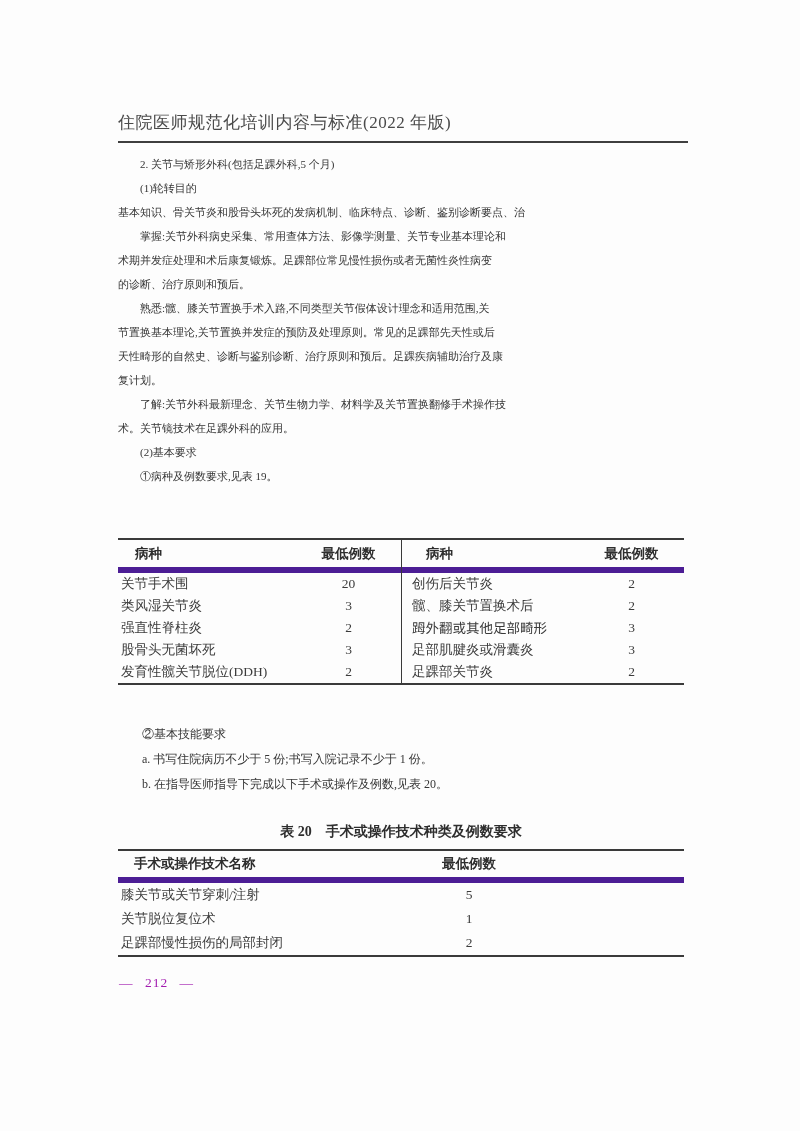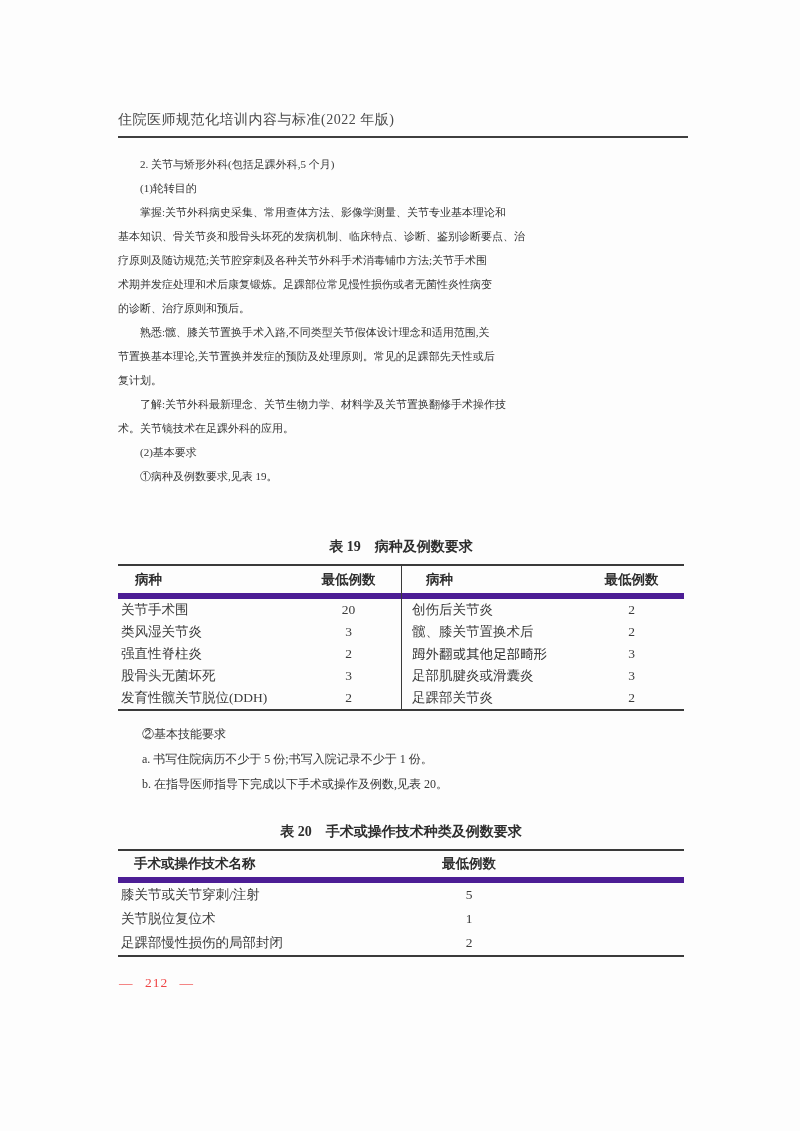--- a/index.html
+++ b/index.html
@@ -8,21 +8,21 @@
     width:800px;height:1131px;
     margin:0 auto;
     background:#fdfdfd;
     font-family:"Liberation Serif","DejaVu Serif",serif;
     color:#3b3b3b;
     overflow:hidden;
   }
   
   .running-head{
     position:absolute;left:118px;top:111px;width:570px;
-    font-size:14px;color:#4a4a4a;letter-spacing:.5px;
+    font-size:17px;color:#4a4a4a;letter-spacing:.5px;
     border-bottom:2px solid #3f3f3f;padding-bottom:7px;
   }
   
   .body-text{
     position:absolute;left:118px;top:152px;width:574px;
     font-size:11px;line-height:24px;color:#353535;
   }
   .body-text .line{height:24px;white-space:nowrap;}
   .ind{text-indent:2em;}
   
@@ -57,51 +57,48 @@
   .tbl20 .spacer{width:130px;}
   
   .skills{
     position:absolute;left:118px;top:722px;width:574px;
     font-size:12px;line-height:25px;color:#353535;
   }
   .skills .line{height:25px;white-space:nowrap;text-indent:2em;}
   
   .footer{
     position:absolute;left:119px;top:975px;
-    font-size:13.5px;color:#ef4444;word-spacing:7px;letter-spacing:1px;
+    font-size:13.5px;color:#a21caf;word-spacing:7px;letter-spacing:1px;
   }
 </style>
 </head>
 <body>
 
 <div class="page">
 
   <div class="running-head">住院医师规范化培训内容与标准(2022 年版)</div>
 
   <div class="body-text">
     <div class="line ind">2. 关节与矫形外科(包括足踝外科,5 个月)</div>
     <div class="line ind">(1)轮转目的</div>
+    <div class="line">基本知识、骨关节炎和股骨头坏死的发病机制、临床特点、诊断、鉴别诊断要点、治</div>
     <div class="line ind">掌握:关节外科病史采集、常用查体方法、影像学测量、关节专业基本理论和</div>
-    <div class="line">基本知识、骨关节炎和股骨头坏死的发病机制、临床特点、诊断、鉴别诊断要点、治</div>
-    <div class="line">疗原则及随访规范;关节腔穿刺及各种关节外科手术消毒铺巾方法;关节手术围</div>
     <div class="line">术期并发症处理和术后康复锻炼。足踝部位常见慢性损伤或者无菌性炎性病变</div>
     <div class="line">的诊断、治疗原则和预后。</div>
     <div class="line ind">熟悉:髋、膝关节置换手术入路,不同类型关节假体设计理念和适用范围,关</div>
     <div class="line">节置换基本理论,关节置换并发症的预防及处理原则。常见的足踝部先天性或后</div>
+    <div class="line">天性畸形的自然史、诊断与鉴别诊断、治疗原则和预后。足踝疾病辅助治疗及康</div>
     <div class="line">复计划。</div>
     <div class="line ind">了解:关节外科最新理念、关节生物力学、材料学及关节置换翻修手术操作技</div>
     <div class="line">术。关节镜技术在足踝外科的应用。</div>
     <div class="line ind">(2)基本要求</div>
     <div class="line ind">①病种及例数要求,见表 19。</div>
   </div>
 
   <div class="table-block tb19">
-    <div class="table-title">
-      <span class="t-label">表 19</span><span>病种及例数要求</span>
-    </div>
     <div class="tbl">
       <div class="vdiv"></div>
       <div class="trow thead-row">
         <div class="half">
           <div class="cell-name">病种</div>
           <div class="cell-num">最低例数</div>
         </div>
         <div class="half right">
           <div class="cell-name">病种</div>
           <div class="cell-num">最低例数</div>

